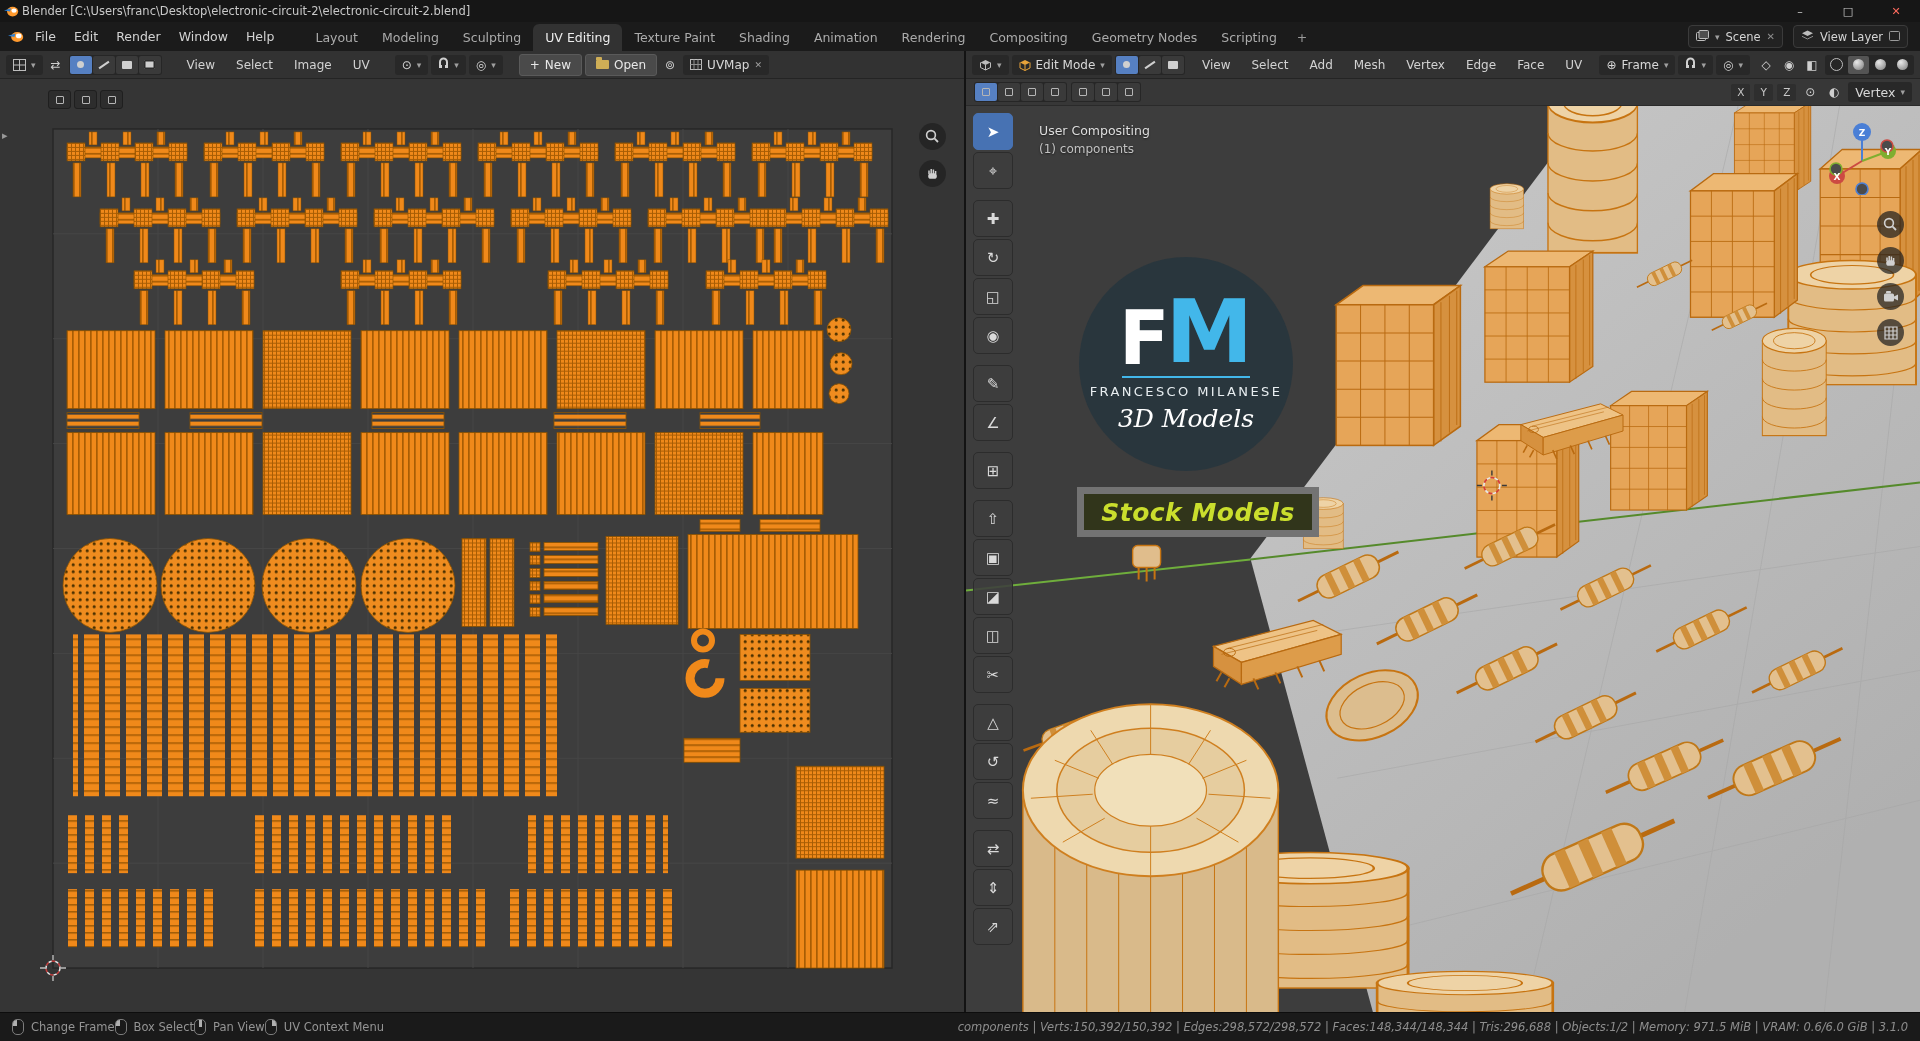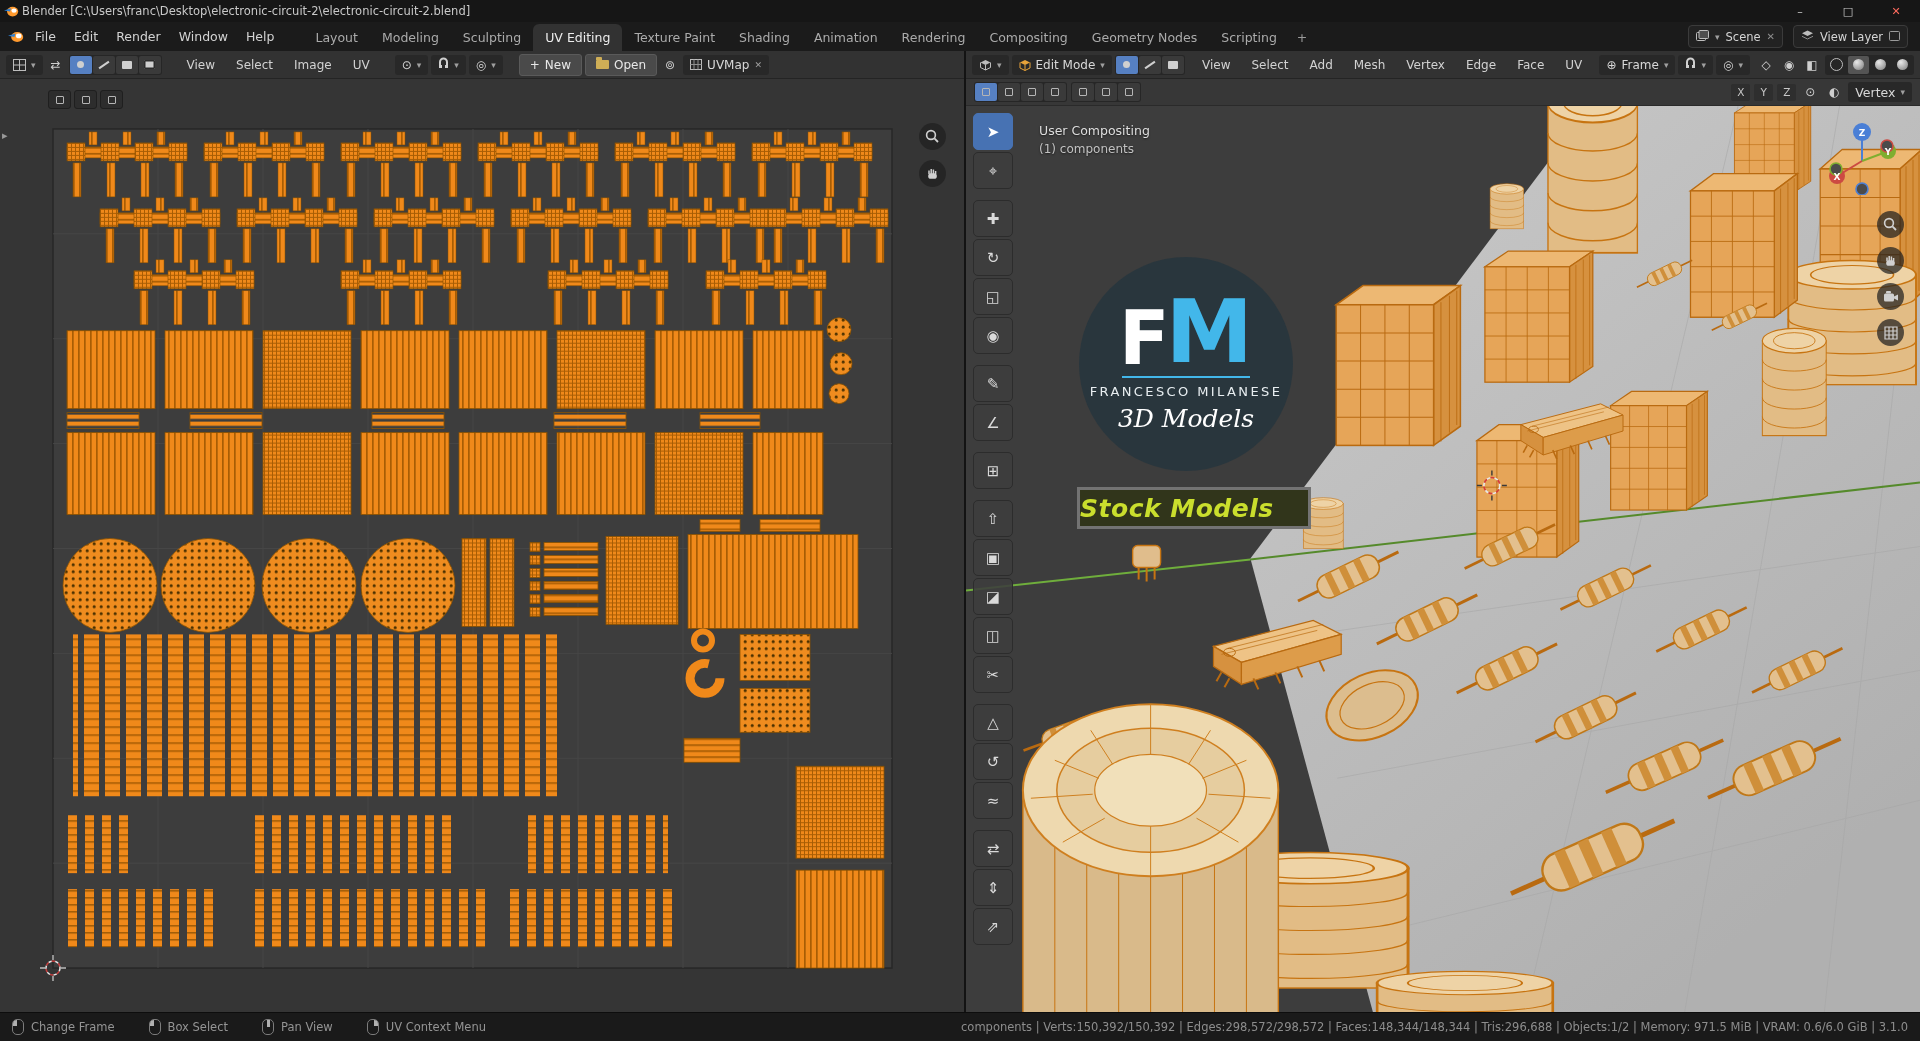--- a/index.html
+++ b/index.html
@@ -71,33 +71,33 @@
   .nav-btns{position:absolute;right:16px;top:132px;display:flex;flex-direction:column;gap:9px;z-index:6;}
   
   .fm-circle{position:absolute;left:113px;top:178px;width:214px;height:214px;border-radius:50%;
      background:rgba(41,54,61,.96);display:flex;flex-direction:column;align-items:center;justify-content:center;z-index:4;}
   .fm-letters{display:flex;align-items:flex-end;line-height:.85;font-weight:bold;}
   .fm-f{font-size:74px;color:#fff;}
   .fm-m{font-size:88px;color:#42b7ea;margin-left:-4px;}
   .fm-rule{width:128px;height:2px;background:#42b7ea;margin:7px 0 6px;}
   .fm-name{font-size:13px;letter-spacing:2.4px;color:#e8eef1;}
   .fm-3d{font-size:25px;font-style:italic;color:#fff;margin-top:5px;font-family:"DejaVu Serif","Liberation Serif",serif;}
-  .stock-badge{position:absolute;left:111px;top:408px;min-width:228px;height:36px;background:#31351b;border:3px solid #737373;
-     display:flex;align-items:center;z-index:4;}
+  .stock-badge{position:absolute;left:111px;top:408px;min-width:228px;height:36px;background:#31351b;border:7px solid #737373;
+     display:flex;align-items:center;justify-content:center;z-index:4;}
   .stock-badge span{color:#cade2d;font-weight:bold;font-style:italic;font-size:25px;letter-spacing:.5px;}
   
   .statusbar{position:absolute;left:0;right:0;bottom:0;height:28px;background:#1a1a1a;border-top:1px solid #0d0d0d;
-     display:flex;align-items:center;gap:34px;padding:0 12px;color:#949494;font-size:11.5px;}
+     display:flex;align-items:center;padding:0 12px;color:#949494;font-size:11.5px;}
   .skey{display:flex;align-items:center;gap:7px;white-space:nowrap;}
   .mouse{position:relative;width:10px;height:14px;border:1px solid #7c7c7c;border-radius:5px;display:inline-block;}
   .mfill{position:absolute;background:#b0b0b0;}
   .mfill.left{left:0;top:0;width:4px;height:6px;border-radius:4px 0 0 0;}
   .mfill.mid{left:3.5px;top:0;width:3px;height:7px;}
   .mfill.right{right:0;top:0;width:4px;height:6px;border-radius:0 4px 0 0;}
-  .status-right{margin-left:auto;color:#8d8d8d;white-space:nowrap;}
+  .status-right{margin-left:auto;color:#8d8d8d;white-space:nowrap;font-style:italic;}
 </style>
 </head>
 <body>
 
 <div id="app">
 
   <div class="titlebar">
     <span class="logo">
       <svg width="15" height="12" viewBox="0 0 15 12">
           <ellipse cx="8.6" cy="6.6" rx="5.6" ry="4.8" fill="#ff9a2e"></ellipse>

